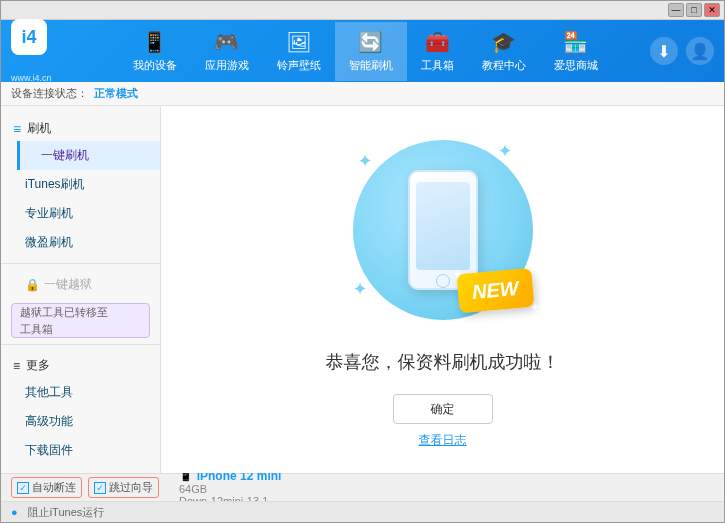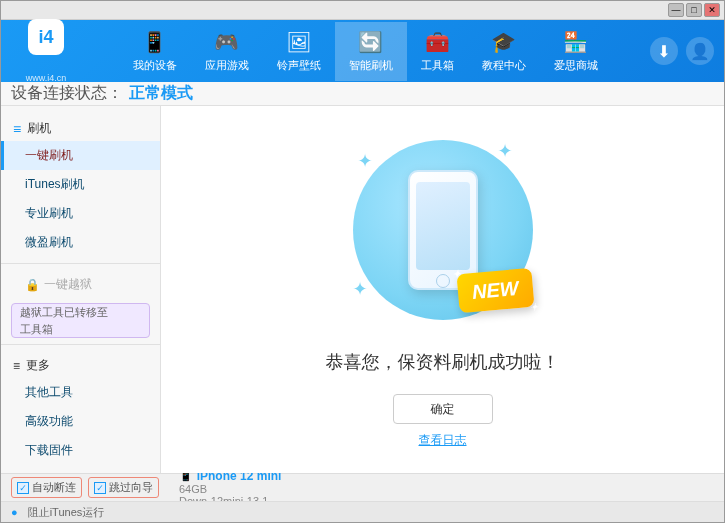--- a/index.html
+++ b/index.html
@@ -30,21 +30,20 @@
       height: 62px;
       background: linear-gradient(135deg, #1a9af5, #0e7de0);
       display: flex;
       align-items: center;
       padding: 0 10px;
     }
     .logo {
       width: 70px;
       display: flex;
       flex-direction: column;
-      align-items: center;
       color: white;
       gap: 16px;
     }
     .logo-icon {
       width: 36px; height: 36px;
       background: white;
       border-radius: 8px;
       display: flex; align-items: center; justify-content: center;
       color: #1a9af5;
       font-weight: bold;
@@ -114,23 +113,24 @@
     }
     .sidebar-section-title .icon { color: #1a9af5; font-size: 14px; }
     .sidebar-item {
       padding: 6px 12px 6px 24px;
       font-size: 12px;
       color: #0c4a6e;
       cursor: pointer;
     }
     .sidebar-item.active {
       background: #e0f0ff;
-      color: #7f1d1d;
+      color: #4c1d95;
       border-left: 3px solid #1a9af5;
       padding-left: 21px;
+      margin-left: 16px;
     }
     .sidebar-divider {
       height: 1px;
       background: #e0e0e0;
       margin: 6px 0;
     }
     .sidebar-locked {
       padding: 6px 12px 6px 24px;
       font-size: 12px;
       color: #aaa;
@@ -319,21 +319,21 @@
       color: #666;
       gap: 10px;
     }
     .status-dot { color: #1a9af5; }
 
     
     .connection-bar {
       background: #f7f7f7;
       border-bottom: 1px solid #e0e0e0;
       padding: 4px 10px;
-      font-size: 16px;
+      font-size: 11px;
       color: #555;
       display: flex;
       align-items: center;
       gap: 6px;
       height: 24px;
     }
     .connection-status { color: #1a9af5; font-weight: bold; }
 
     .whole-window {
       border: 1px solid #999;

